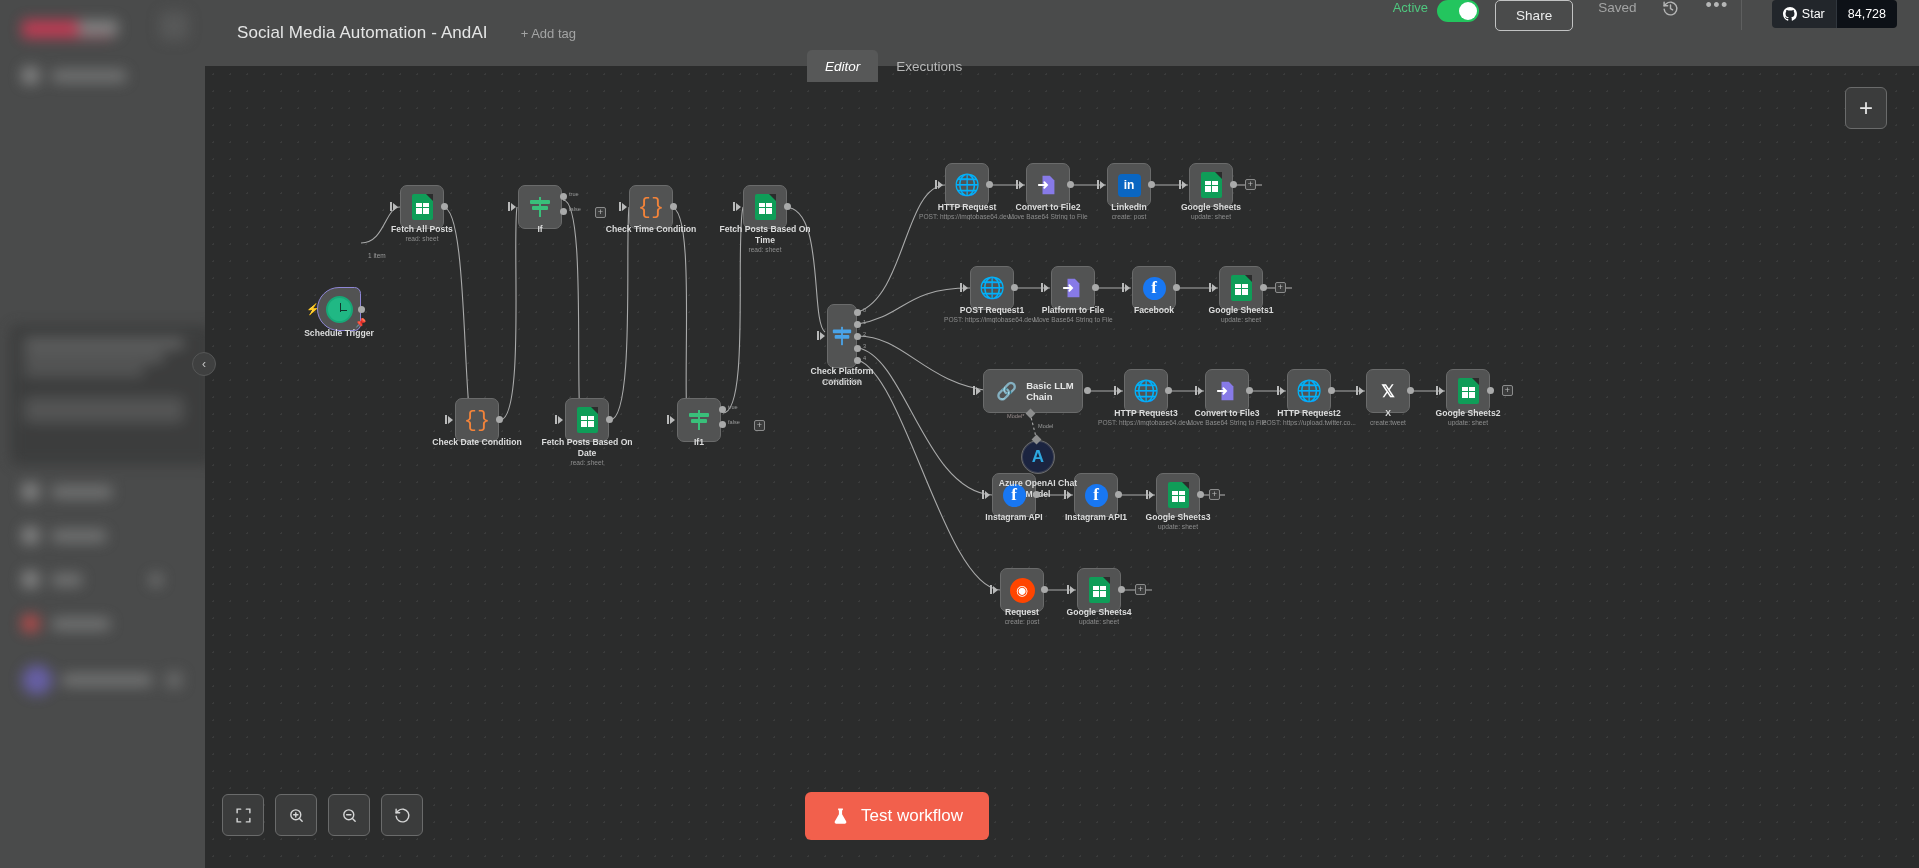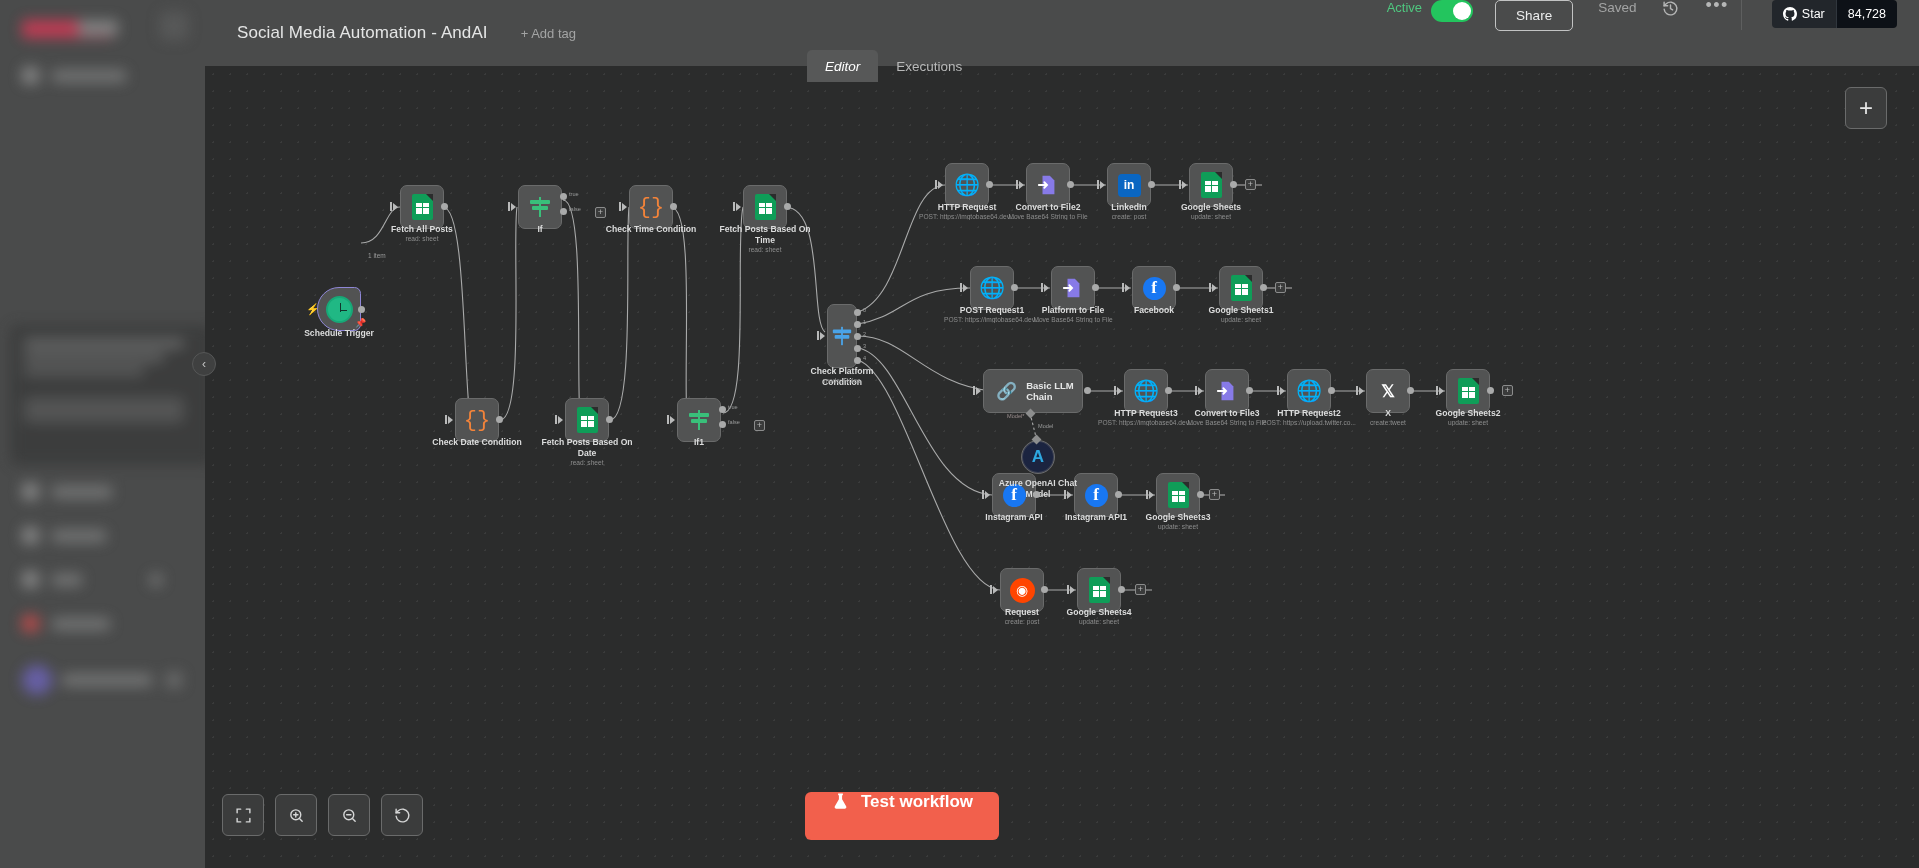--- a/index.html
+++ b/index.html
@@ -26,21 +26,21 @@
   #sb-handle { position:absolute; left:192px; top:352px; width:24px; height:24px; border-radius:50%; background:#3f4040; border:1px solid #565757; z-index:40; display:flex; align-items:center; justify-content:center; color:#c4c5c5; font-size:12px; cursor:pointer;}
 
   
   #header { position:absolute; left:205px; top:0; right:0; height:66px; background:#4a4b4b; display:flex; align-items:center; z-index:30; }
   #wf-title { color:#e4e5e5; font-size:17px; margin-left:32px; letter-spacing:.1px; }
   #add-tag { color:#a3a4a4; font-size:13px; margin-left:33px; cursor:pointer; }
   #hdr-right { margin-left:auto; display:flex; align-items:flex-start; height:100%; }
   #active-lbl { color:#4fc77f; font-size:13px; margin-right:9px; }
   .toggle { width:42px; height:22px; border-radius:11px; background:#23c55e; position:relative; cursor:pointer;}
   .toggle .knob { position:absolute; right:2px; top:2px; width:18px; height:18px; border-radius:50%; background:#fff; }
-  #share-btn { margin-left:22px; padding:7px 20px; border:1px solid #c2c3c3; border-radius:5px; color:#eceded; font-size:13.5px; background:transparent; cursor:pointer; }
+  #share-btn { margin-left:16px; padding:7px 20px; border:1px solid #c2c3c3; border-radius:5px; color:#eceded; font-size:13.5px; background:transparent; cursor:pointer; }
   #saved-lbl { margin-left:25px; color:#a3a4a4; font-size:13.5px; }
   .hdr-ico { margin-left:26px; color:#b5b6b6; font-size:16px; cursor:pointer; display:flex; align-items:center; }
   #gh-wrap { display:flex; margin-left:30px; margin-right:22px; height:28px; border-radius:4px; overflow:hidden; font-size:12.5px; }
   #gh-star { background:#22262b; color:#fff; display:flex; align-items:center; gap:5px; padding:0 11px; }
   #gh-count{ background:#0d1117; color:#fff; display:flex; align-items:center; padding:0 11px; border-left:1px solid #30363d;}
   #hdr-sep { width:1px; height:30px; background:#5e5f5f; margin-left:12px; }
 
   
   #tabs { position:absolute; left:807px; top:50px; height:32px; display:flex; z-index:31; }
   .tab { height:32px; padding:0 18px; display:flex; align-items:center; font-size:13.5px; color:#b9baba; cursor:pointer; }
@@ -74,21 +74,21 @@
   .edgelbl { position:absolute; font-size:6.5px; color:#9a9b9b; z-index:6; }
 
   .bolt { position:absolute; color:#ff6d5a; font-size:11px; z-index:8; }
   .pin  { position:absolute; color:#8f87d6; font-size:9px; z-index:8; }
 
   
   #zoombar { position:absolute; left:17px; bottom:32px; display:flex; gap:11px; z-index:20; }
   .zbtn { width:42px; height:42px; border:1px solid #6a6b6b; border-radius:6px; background:#3b3c3c; color:#d5d6d6;
           display:flex; align-items:center; justify-content:center; cursor:pointer; }
   #testbtn { position:absolute; left:600px; bottom:28px; height:48px; padding:0 26px; background:#f2604c; color:#fff;
-             border:none; border-radius:6px; font-size:17px; font-weight:bold; display:flex; align-items:flex-start; gap:11px;
+             border:none; border-radius:6px; font-size:17px; font-weight:normal; display:flex; align-items:center; gap:11px;
              cursor:pointer; z-index:20; }
   #addnode { position:absolute; right:32px; top:21px; width:42px; height:42px; background:#3b3c3c; border:1px solid #6a6b6b;
              border-radius:6px; color:#e6e7e7; font-size:24px; display:flex; align-items:center; justify-content:center; cursor:pointer; z-index:20;}
 
   
   .gs { width:21px; height:26px; background:#0f9d58; border-radius:2px; position:relative; }
   .gs::after{ content:""; position:absolute; right:0; top:0; border-top:7px solid #2b2c2c; border-left:7px solid transparent; }
   .gs .grid{ position:absolute; left:4px; top:9px; width:13px; height:11px; background:#fff; }
   .gs .grid::before{content:"";position:absolute;left:0;top:4px;width:13px;height:1px;background:#0f9d58;}
   .gs .grid::after{content:"";position:absolute;left:6px;top:0;width:1px;height:11px;background:#0f9d58;}

